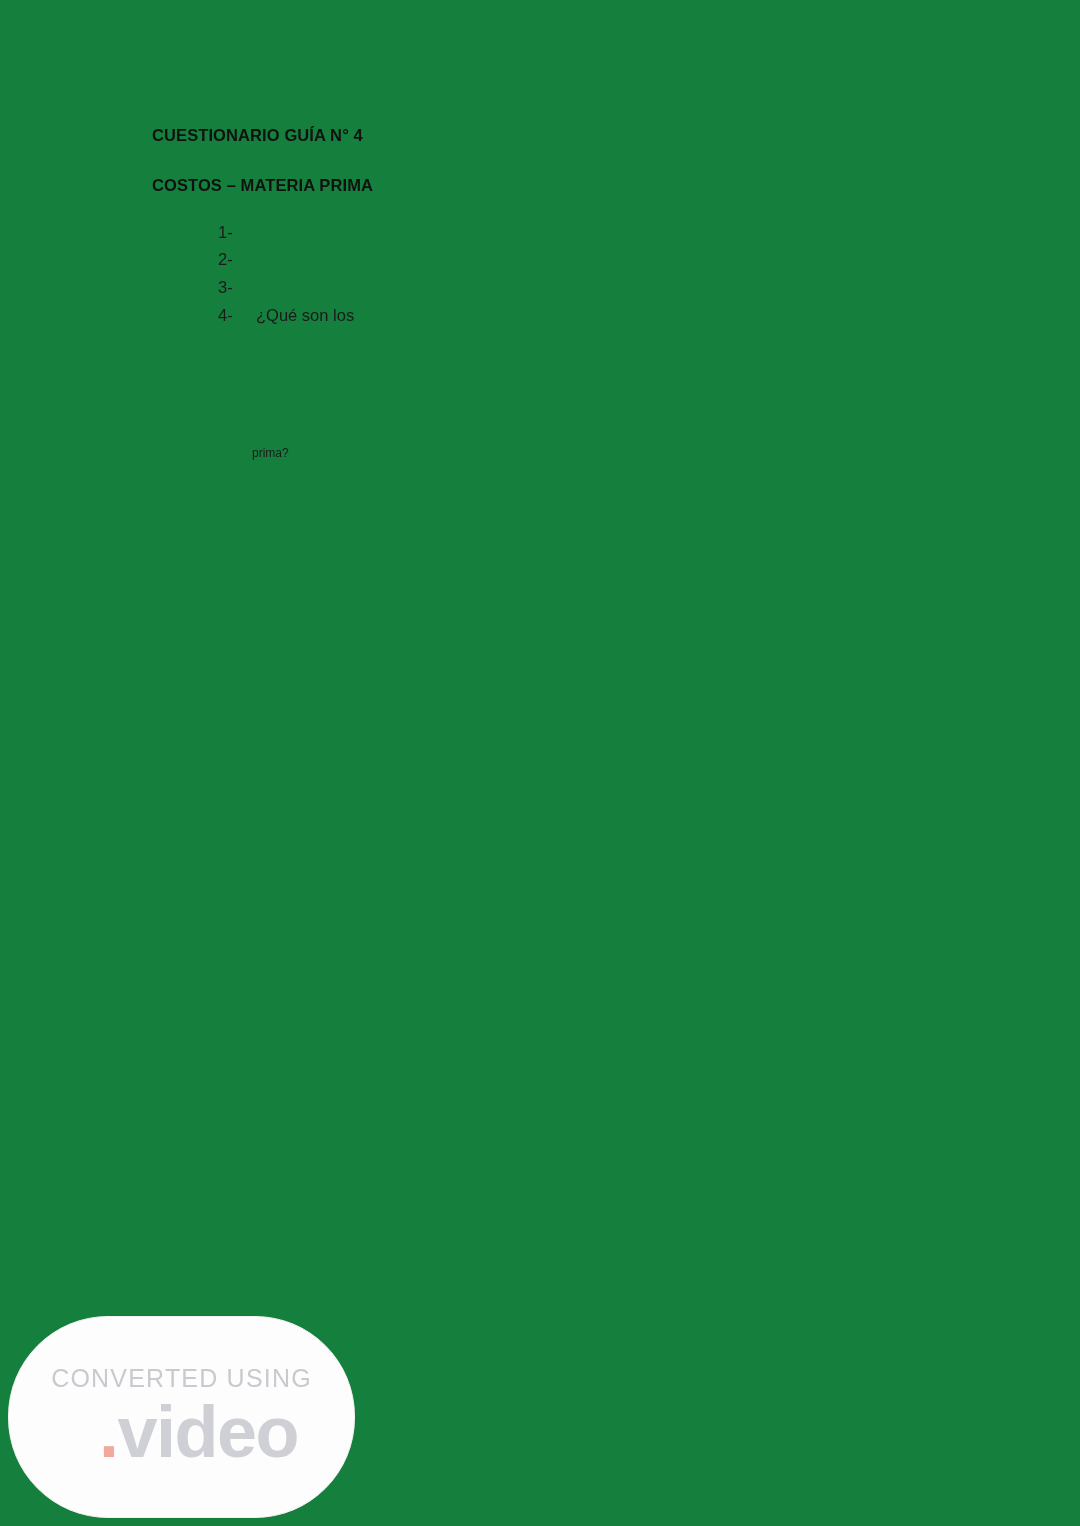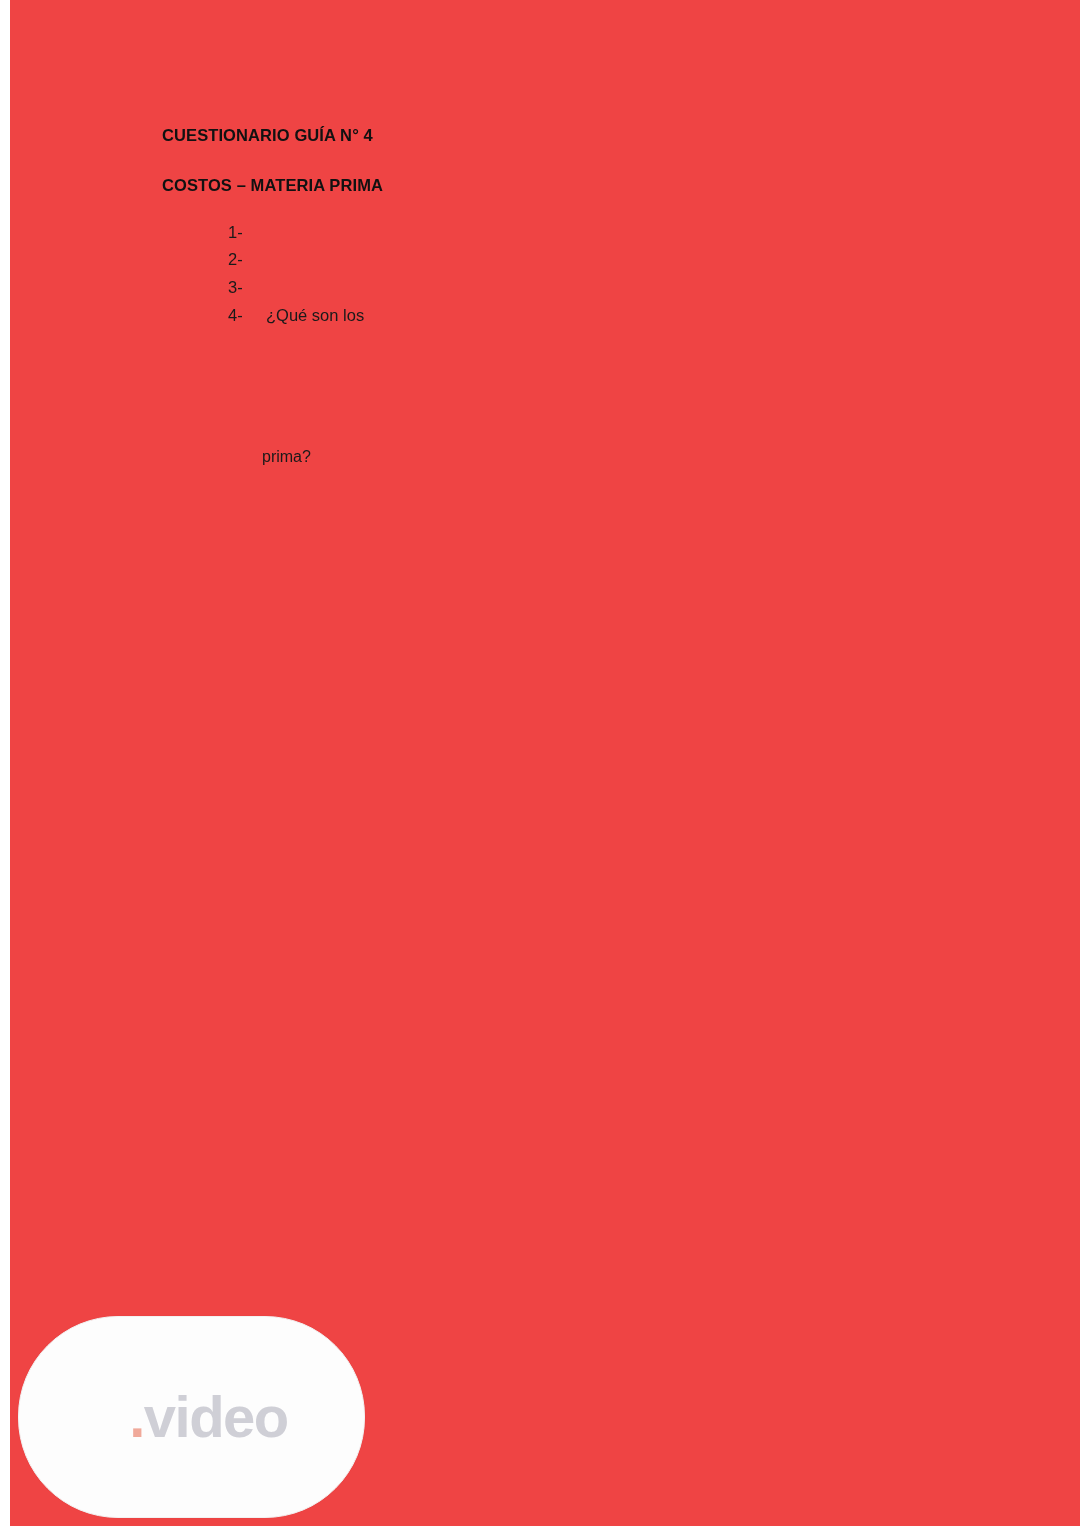--- a/index.html
+++ b/index.html
@@ -12,22 +12,21 @@
     height: 1526px;
     position: relative;
     font-family: "Liberation Sans", sans-serif;
     color: #1a1a1a;
     overflow: hidden;
   }
 
   .page {
     position: absolute;
     inset: 0;
-    background: #ef4444;
-    margin-left: 10px;
+    background: #15803d;
   }
 
   .doc-body {
     position: absolute;
     left: 152px;
     top: 124px;
     width: 790px;
   }
 
   .heading {
@@ -64,21 +63,21 @@
   }
   .q-text {
     flex: 1;
     max-width: 652px;
   }
 
   .trailing-text {
     position: absolute;
     left: 252px;
     top: 444px;
-    font-size: 16px;
+    font-size: 12px;
     line-height: 1.63;
     color: #1a1a1a;
   }
 
   
   .watermark {
     position: absolute;
     left: 8px;
     bottom: 8px;
     width: 345px;
@@ -101,21 +100,21 @@
     margin-bottom: 2px;
   }
   .wm-main {
     font-size: 54px;
     font-weight: bold;
     color: #cfcfd6;
     letter-spacing: -1.5px;
     line-height: 1.05;
   }
   .wm-sub {
-    font-size: 58px;
+    font-size: 72px;
     font-weight: bold;
     color: #cfcfd6;
     letter-spacing: -1.5px;
     line-height: 1.05;
     margin-left: 34px;
   }
   .wm-dot {
     color: #f0a99a;
   }
 </style>
@@ -142,16 +141,17 @@
       <li class="question-item">
         <span class="q-num">4-</span>
         <span class="q-text">¿Qué son los</span>
       </li>
     </ol>
   </div>
 
   <div class="trailing-text">prima?</div>
 
   <div class="watermark">
+    <div class="wm-top">CONVERTED USING</div>
     <div class="wm-sub"><span class="wm-dot">.</span><span>video</span></div>
   </div>
 
 </div>
 
 </body></html>

